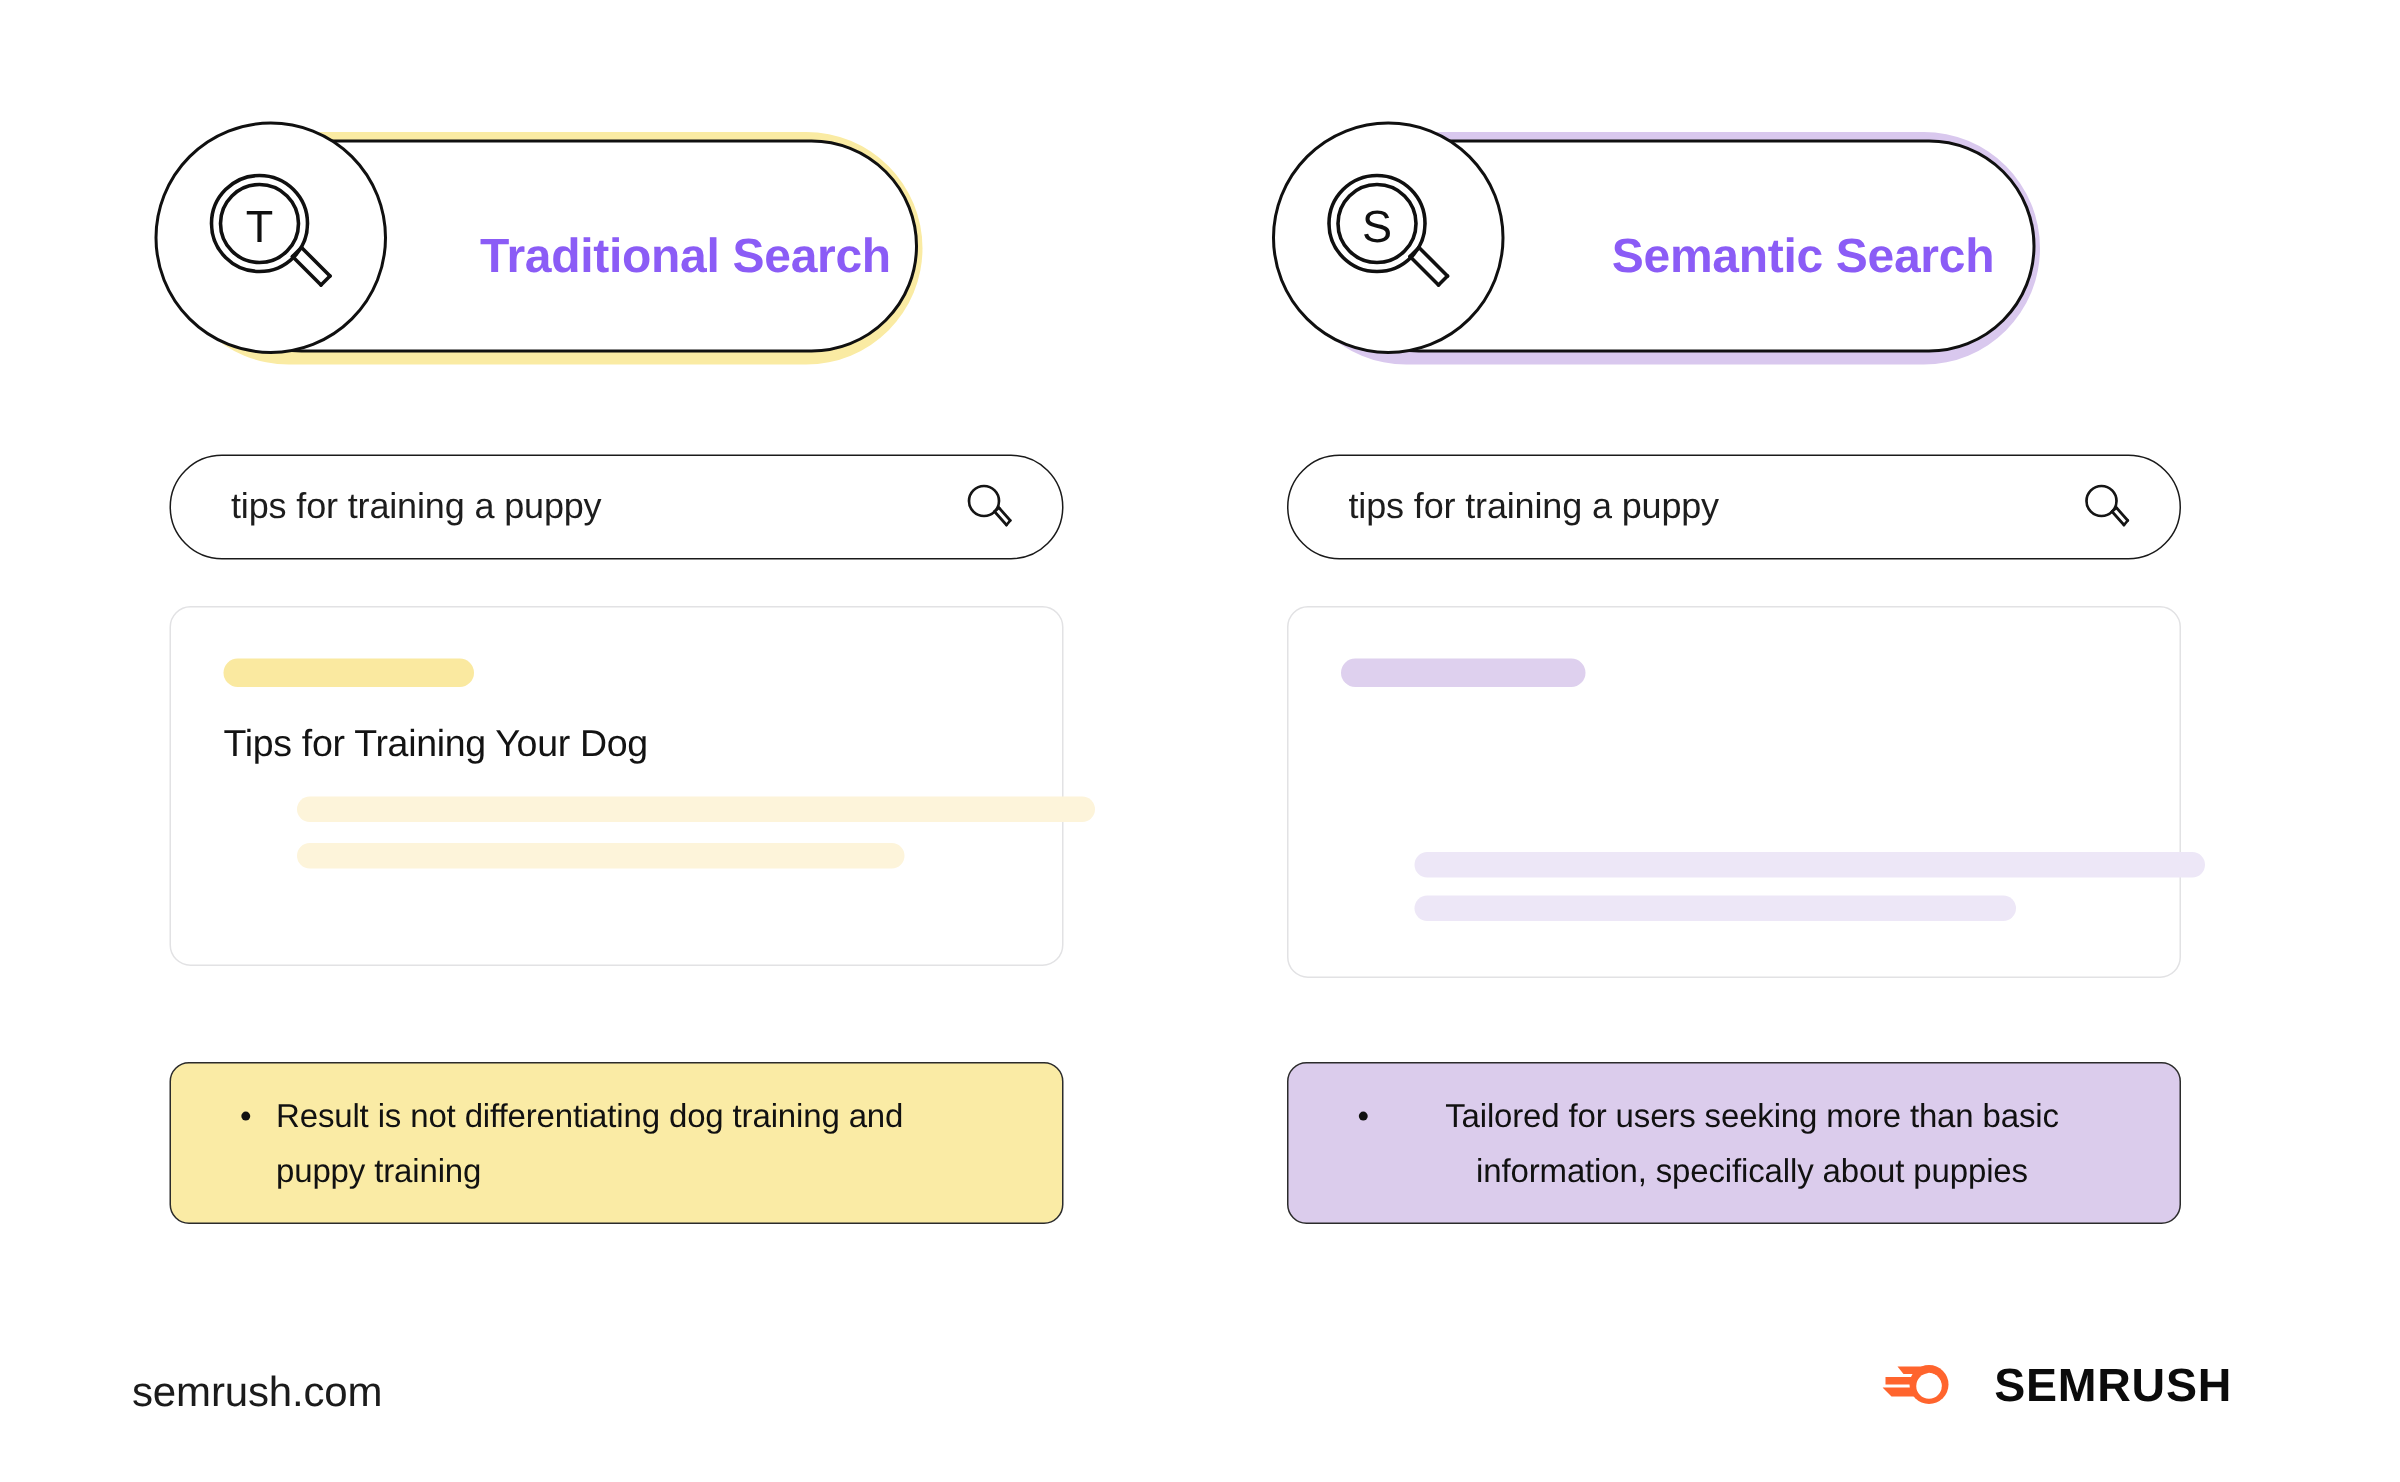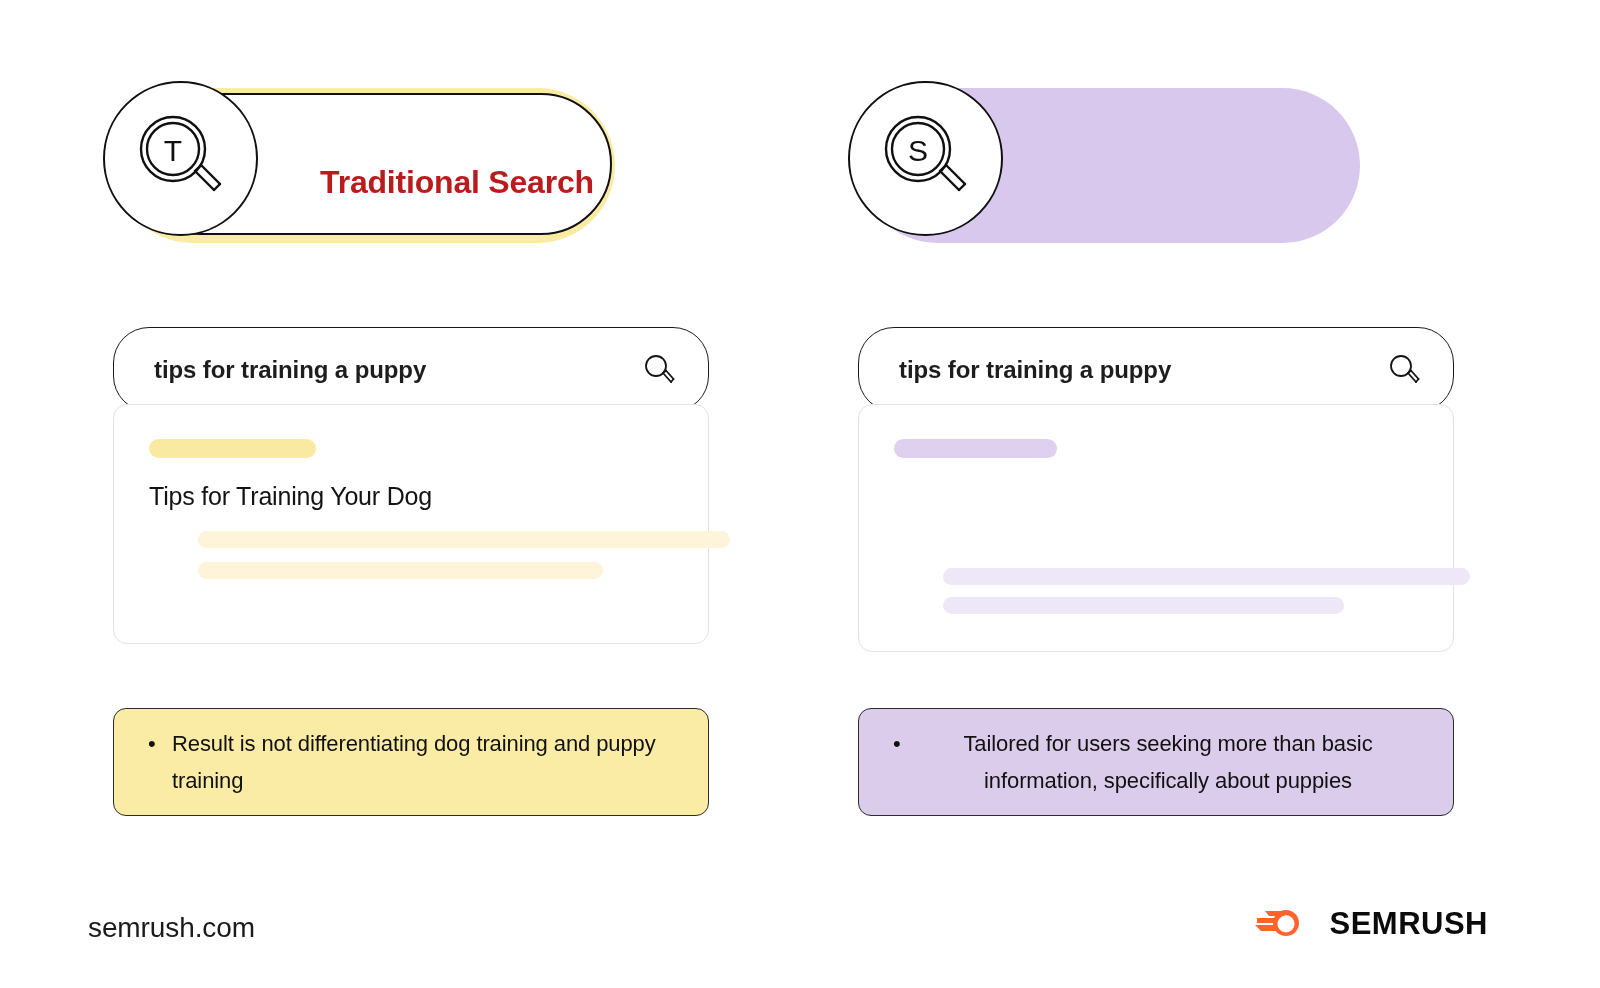--- a/index.html
+++ b/index.html
@@ -35,31 +35,31 @@
   }
   .pill-icon{
     position:absolute;left:-12px;top:-7px;
     width:155px;height:155px;border-radius:50%;
     background:#ffffff;border:2.5px solid #101010;
     box-sizing:border-box;
     display:flex;align-items:center;justify-content:center;
   }
   .pill-icon svg{display:block;}
   .pill-title{
-    position:absolute;left:175px;top:16px;height:142px;
+    position:absolute;left:175px;top:4px;height:142px;
     display:flex;align-items:center;
-    font-size:32px;font-weight:bold;letter-spacing:-0.2px;color:#b91c1c;
+    font-size:32px;font-weight:bold;letter-spacing:-0.2px;color:#8b5cf6;
     width:300px;justify-content:center;
   }
 
   
   .search-box{
-    position:absolute;top:327px;left:28px;width:596px;height:85px;
+    position:absolute;top:303px;left:28px;width:596px;height:70px;
     background:#ffffff;border:1.6px solid #1a1a1a;border-radius:36px;
-    box-sizing:border-box;display:flex;align-items:center;font-weight:bold;
+    box-sizing:border-box;display:flex;align-items:center;
   }
   .search-text{
     font-size:24px;color:#1d1d1d;margin-left:40px;letter-spacing:-0.1px;
     flex:1;white-space:nowrap;
   }
   .search-mag{margin-right:32px;display:flex;align-items:center;}
 
   
   .result-card{
     position:absolute;left:28px;
@@ -79,21 +79,21 @@
 
   
   .callout{
     position:absolute;left:28px;top:708px;width:596px;height:108px;
     border-radius:13px;box-sizing:border-box;
     border:1.3px solid #2b2b2b;
     display:flex;align-items:center;
   }
   .callout.yellow{background:#FAEBA5;}
   .callout.purple{background:#DBCCEC;text-align:center;}
-  .callout-list{margin:0;padding:0 34px 0 58px;list-style:none;width:100%;box-sizing:border-box;}
+  .callout-list{margin:12px;padding:0 34px 0 58px;list-style:none;width:100%;box-sizing:border-box;}
   .callout-list li{
     position:relative;font-size:22px;line-height:37px;color:#111111;letter-spacing:-0.1px;
   }
   .callout-list li::before{
     content:"\2022";position:absolute;left:-24px;top:0;font-size:22px;color:#111;
   }
 
   
   .footer-url{
     position:absolute;left:88px;top:912px;font-size:28px;color:#1b1b1b;letter-spacing:-0.1px;
@@ -156,20 +156,23 @@
         <li>Result is not differentiating dog training and puppy training</li>
       </ul>
     </div>
 
   </div>
 
   <div class="col col-right">
 
     <div class="pill-wrap">
       <div class="pill-shadow purple"></div>
+      <div class="pill-body">
+        <div class="pill-title">Semantic Search</div>
+      </div>
       <div class="pill-icon">
         <svg width="108" height="108" viewBox="0 0 108 108">
           <circle cx="46" cy="44" r="32" fill="none" stroke="#101010" stroke-width="2.4"></circle>
           <circle cx="46" cy="44" r="26" fill="none" stroke="#101010" stroke-width="2.4"></circle>
           <line x1="68" y1="66" x2="87" y2="85" stroke="#101010" stroke-width="2.4" stroke-linecap="round"></line>
           <line x1="74" y1="60" x2="93" y2="79" stroke="#101010" stroke-width="2.4" stroke-linecap="round"></line>
           <line x1="68" y1="66" x2="74" y2="60" stroke="#101010" stroke-width="2.4" stroke-linecap="round"></line>
           <line x1="87" y1="85" x2="93" y2="79" stroke="#101010" stroke-width="2.4" stroke-linecap="round"></line>
           <text x="46" y="56" text-anchor="middle" font-family="Liberation Sans, sans-serif" font-size="30" fill="#101010">S</text>
         </svg>

